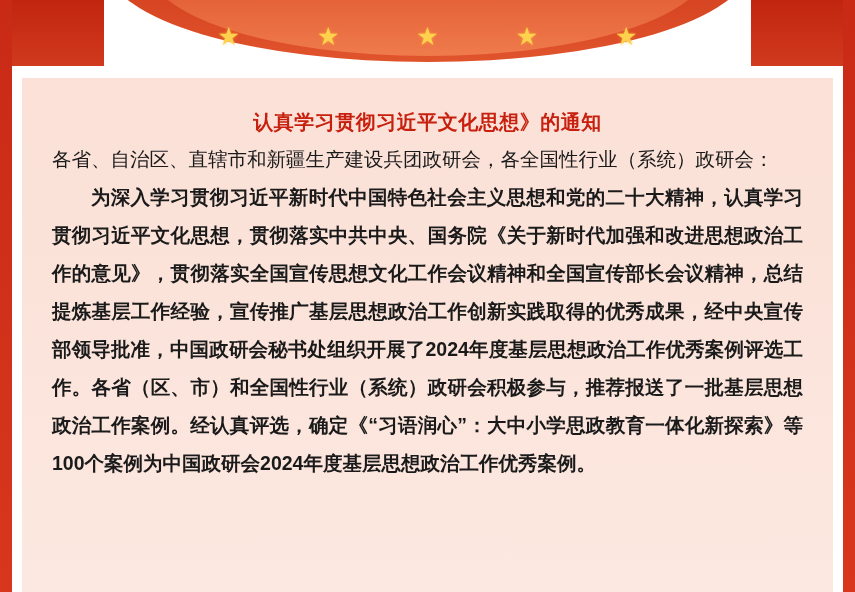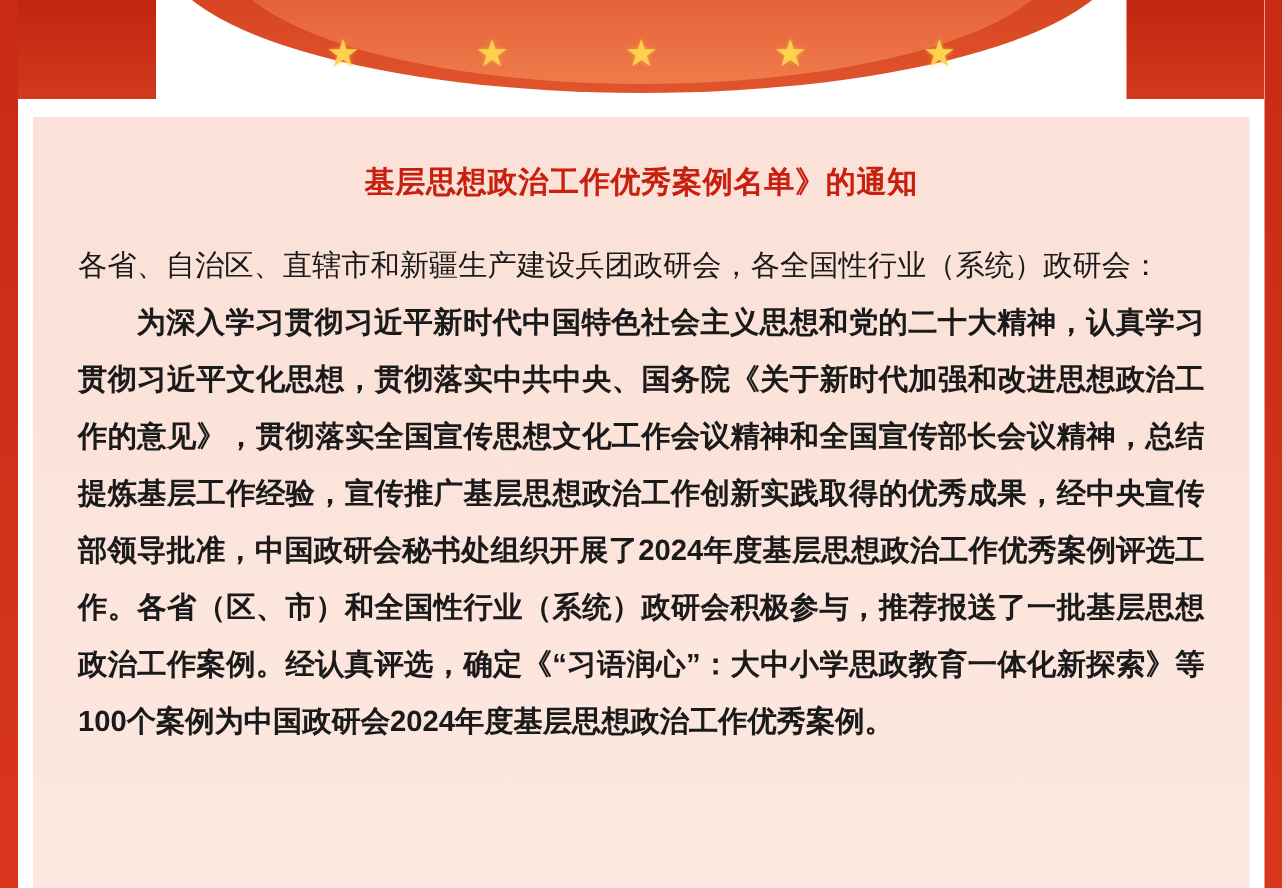--- a/index.html
+++ b/index.html
@@ -116,21 +116,20 @@
     font-size: 20px;
     line-height: 36px;
     letter-spacing: .5px;
   }
   .doc-title .line {
     display: block;
     white-space: nowrap;
   }
 
   .doc-body {
-    margin-top: 18px;
     color: #1a1a1a;
     font-size: 19.5px;
     line-height: 38px;
     text-align: justify;
     text-justify: inter-ideograph;
   }
   .doc-body p {
     margin: 0;
   }
   .doc-body p.indent {
@@ -156,21 +155,21 @@
       <span class="star">★</span>
       <span class="star">★</span>
       <span class="star">★</span>
       <span class="star">★</span>
     </div>
   </div>
 
   <div class="doc-card">
 
     <div class="doc-title">
-      <span class="line">基层思想政治工作优秀案例名单》的通知</span>
+      <span class="line">认真学习贯彻习近平文化思想》的通知</span>
     </div>
 
     <div class="doc-body">
       <p>各省、自治区、直辖市和新疆生产建设兵团政研会，各全国性行业（系统）政研会：</p>
       <p class="indent">为深入学习贯彻习近平新时代中国特色社会主义思想和党的二十大精神，认真学习贯彻习近平文化思想，贯彻落实中共中央、国务院《关于新时代加强和改进思想政治工作的意见》，贯彻落实全国宣传思想文化工作会议精神和全国宣传部长会议精神，总结提炼基层工作经验，宣传推广基层思想政治工作创新实践取得的优秀成果，经中央宣传部领导批准，中国政研会秘书处组织开展了2024年度基层思想政治工作优秀案例评选工作。各省（区、市）和全国性行业（系统）政研会积极参与，推荐报送了一批基层思想政治工作案例。经认真评选，确定《“习语润心”：大中小学思政教育一体化新探索》等100个案例为中国政研会2024年度基层思想政治工作优秀案例。</p>
     </div>
 
   </div>
 
 </div>

